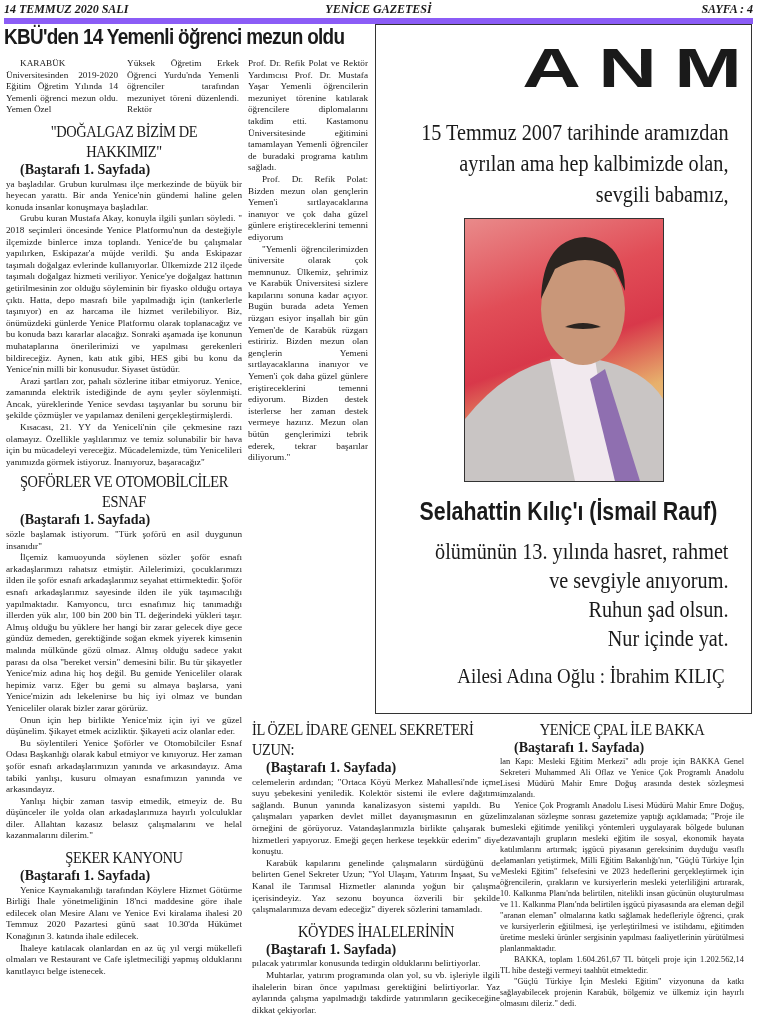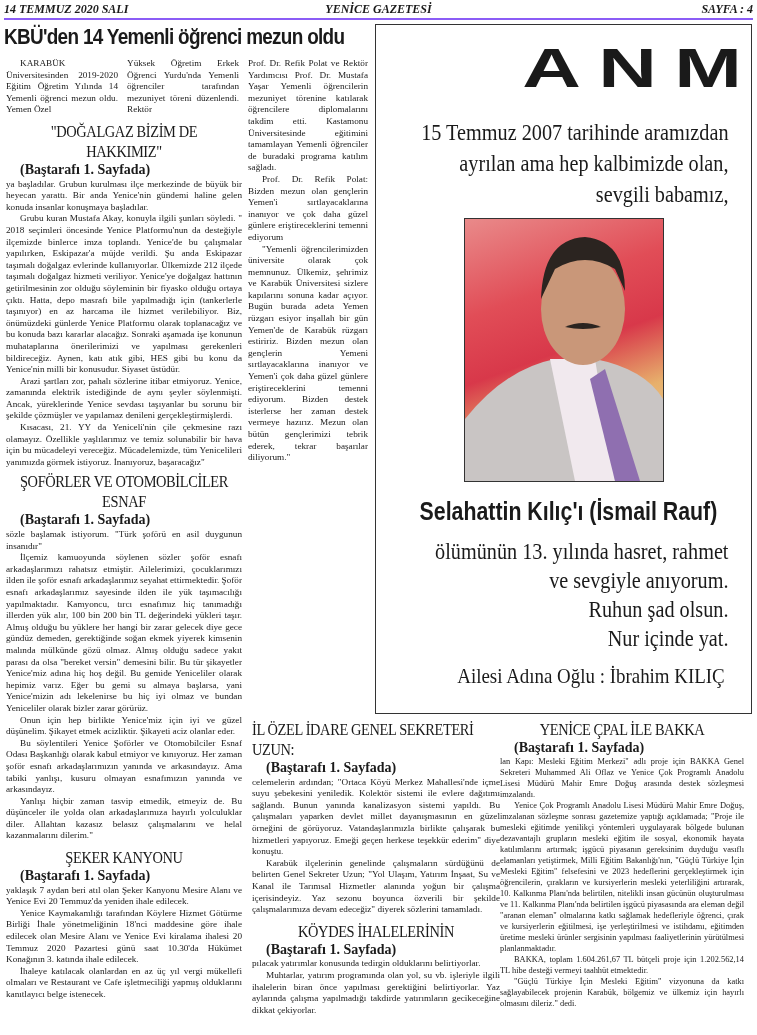--- a/index.html
+++ b/index.html
@@ -1,17 +1,17 @@
 <!DOCTYPE html>
 <html><head>
 <meta charset="utf-8">
 <style>
   html,body{margin:0;padding:0;background:#fff;}
   body{width:757px;height:1035px;position:relative;overflow:hidden;font-family:"DejaVu Serif","Liberation Serif",serif;color:#1a1a1a;}
-  .hdr{position:absolute;left:4px;right:4px;top:0;height:18px;border-bottom:2px solid #8b5cf6;font-family:"Liberation Serif",serif;font-style:italic;font-weight:bold;font-size:12px;}
+  .hdr{position:absolute;left:4px;right:4px;top:0;height:18px;border-bottom:6px solid #8b5cf6;font-family:"Liberation Serif",serif;font-style:italic;font-weight:bold;font-size:12px;}
   .hdr .l{position:absolute;left:0;top:2px;}
   .hdr .c{position:absolute;left:0;right:0;top:2px;text-align:center;}
   .hdr .r{position:absolute;right:0;top:2px;}
   .headline{position:absolute;left:4px;top:24px;width:365px;font-family:"Liberation Sans",sans-serif;font-weight:bold;font-size:22px;letter-spacing:-0.8px;transform:scaleX(0.86);transform-origin:left;white-space:nowrap;}
   .body{font-size:9.2px;line-height:11.6px;text-align:justify;font-family:"Liberation Serif",serif;}
   .body p{margin:0;text-indent:14px;}
   .body p.ni{text-indent:0;}
   .col{position:absolute;}
   .sub{font-family:"Liberation Serif",serif;text-align:center;font-size:16px;line-height:20px;letter-spacing:-0.4px;transform:scaleX(0.9);}
   .src{font-family:"Liberation Serif",serif;font-weight:bold;font-size:14px;margin:2px 0 3px 14px;}
@@ -57,21 +57,20 @@
   <div class="sub" style="margin-top:4px">ŞOFÖRLER VE OTOMOBİLCİLER ESNAF</div>
   <div class="src">(Baştarafı 1. Sayfada)</div>
   <p class="ni">sözle başlamak istiyorum. "Türk şoförü en asil duygunun insanıdır"</p>
   <p>İlçemiz kamuoyunda söylenen sözler şoför esnafı arkadaşlarımızı rahatsız etmiştir. Ailelerimizi, çocuklarımızı ilden ile şoför esnafı arkadaşlarımız seyahat ettirmektedir. Şoför esnafı arkadaşlarımız sayesinde ilden ile yük taşımacılığı yapılmaktadır. Kamyoncu, tırcı esnafımız hiç tanımadığı illerden yük alır, 100 bin 200 bin TL değerindeki yükleri taşır. Almış olduğu bu yüklere her hangi bir zarar gelecek diye gece gündüz demeden, gerektiğinde soğan ekmek yiyerek kimsenin malında mülkünde gözü olmaz. Almış olduğu sadece yakıt parası da olsa "bereket versin" demesini bilir. Bu tür şikayetler Yenice'miz adına hiç hoş değil. Bu gemide Yeniceliler olarak hepimiz varız. Eğer bu gemi su almaya başlarsa, yani Yenice'mizin adı lekelenirse bu hiç iyi olmaz ve bundan Yeniceliler olarak bizler zarar görürüz.</p>
   <p>Onun için hep birlikte Yenice'miz için iyi ve güzel düşünelim. Şikayet etmek acizliktir. Şikayeti aciz olanlar eder.</p>
   <p>Bu söylentileri Yenice Şoförler ve Otomobilciler Esnaf Odası Başkanlığı olarak kabul etmiyor ve kınıyoruz. Her zaman şoför esnafı arkadaşlarımızın yanında ve arkasındayız. Ama tabiki yanlışı, kusuru olmayan esnafımızın yanında ve arkasındayız.</p>
   <p>Yanlışı hiçbir zaman tasvip etmedik, etmeyiz de. Bu düşünceler ile yolda olan arkadaşlarımıza hayırlı yolculuklar diler. Allahtan kazasız belasız çalışmalarını ve helal kazanmalarını dilerim."</p>
 
   <div class="sub" style="margin-top:6px">ŞEKER KANYONU</div>
   <div class="src">(Baştarafı 1. Sayfada)</div>
-  <p class="ni">yaklaşık 7 aydan beri atıl olan Şeker Kanyonu Mesire Alanı ve Yenice Evi 20 Temmuz'da yeniden ihale edilecek.</p>
   <p>Yenice Kaymakamlığı tarafından Köylere Hizmet Götürme Birliği İhale yönetmeliğinin 18'nci maddesine göre ihale edilecek olan Mesire Alanı ve Yenice Evi kiralama ihalesi 20 Temmuz 2020 Pazartesi günü saat 10.30'da Hükümet Konağının 3. katında ihale edilecek.</p>
   <p>İhaleye katılacak olanlardan en az üç yıl vergi mükellefi olmaları ve Restaurant ve Cafe işletmeciliği yapmış olduklarını kanıtlayıcı belge istenecek.</p>
 </div>
 
 <div class="box">
   <div class="anma">ANMA</div>
   <div class="intro">
     <div>15 Temmuz 2007 tarihinde aramızdan</div>
     <div>ayrılan ama hep kalbimizde olan,</div>
     <div>sevgili babamız,</div>
@@ -93,21 +92,21 @@
     <div>Ruhun şad olsun.</div>
     <div>Nur içinde yat.</div>
   </div>
   <div class="sign">Ailesi Adına Oğlu : İbrahim KILIÇ</div>
 </div>
 
 <div class="col body" style="left:252px;top:720px;width:248px;">
   <div class="sub" style="text-align:left;transform-origin:left">İL ÖZEL İDARE GENEL SEKRETERİ UZUN:</div>
   <div class="src">(Baştarafı 1. Sayfada)</div>
   <p class="ni">celemelerin ardından; "Ortaca Köyü Merkez Mahallesi'nde içme suyu şebekesini yeniledik. Kolektör sistemi ile evlere dağıtımı sağlandı. Bunun yanında kanalizasyon sistemi yapıldı. Bu çalışmaları yaparken devlet millet dayanışmasının en güzel örneğini de görüyoruz. Vatandaşlarımızla birlikte çalışarak bu hizmetleri yapıyoruz. Emeği geçen herkese teşekkür ederim" diye konuştu.</p>
-  <p>Karabük ilçelerinin genelinde çalışmaların sürdüğünü de belirten Genel Sekreter Uzun; "Yol Ulaşım, Yatırım İnşaat, Su ve Kanal ile Tarımsal Hizmetler alanında yoğun bir çalışma içerisindeyiz. Yaz sezonu boyunca özverili bir şekilde çalışmalarımıza devam edeceğiz" diyerek sözlerini tamamladı.</p>
+  <p>Karabük kapılarını genelinde çalışmaların sürdüğünü de belirten Genel Sekreter Uzun; "Yol Ulaşım, Yatırım İnşaat, Su ve Kanal ile Tarımsal Hizmetler alanında yoğun bir çalışma içerisindeyiz. Yaz sezonu boyunca özverili bir şekilde çalışmalarımıza devam edeceğiz" diyerek sözlerini tamamladı.</p>
   <div class="sub" style="margin-top:6px">KÖYDES İHALELERİNİN</div>
   <div class="src">(Baştarafı 1. Sayfada)</div>
   <p class="ni">pılacak yatırımlar konusunda tedirgin olduklarını belirtiyorlar.</p>
   <p>Muhtarlar, yatırım programında olan yol, su vb. işleriyle ilgili ihalelerin biran önce yapılması gerektiğini belirtiyorlar. Yaz aylarında çalışma yapılmadığı takdirde yatırımların gecikeceğine dikkat çekiyorlar.</p>
 </div>
 
 <div class="col body" style="left:500px;top:720px;width:244px;font-size:8.4px;line-height:11px;">
   <div class="sub">YENİCE ÇPAL İLE BAKKA</div>
   <div class="src">(Baştarafı 1. Sayfada)</div>
   <p class="ni">lan Kapı: Mesleki Eğitim Merkezi" adlı proje için BAKKA Genel Sekreteri Muhammed Ali Oflaz ve Yenice Çok Programlı Anadolu Lisesi Müdürü Mahir Emre Doğuş arasında destek sözleşmesi imzalandı.</p>

